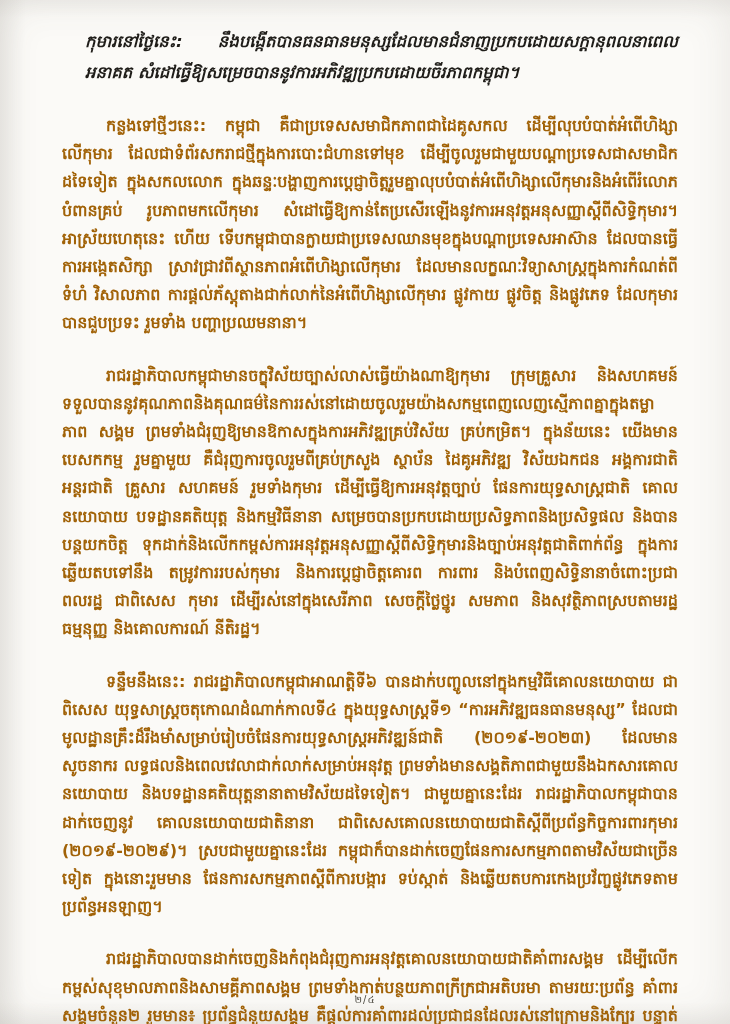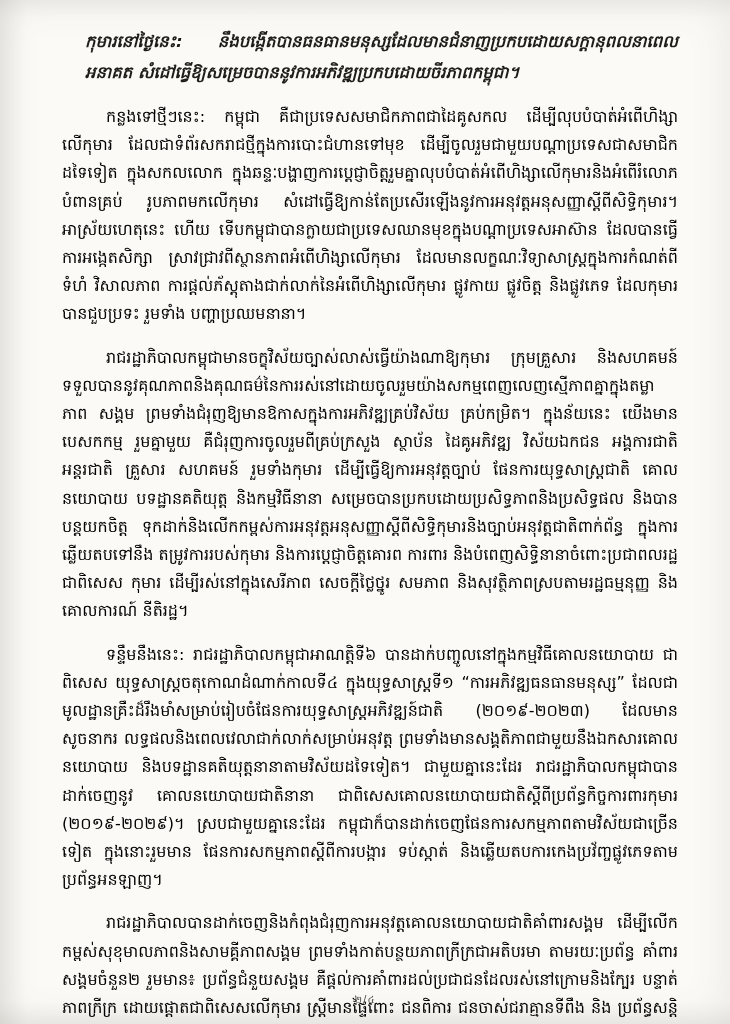--- a/index.html
+++ b/index.html
@@ -38,26 +38,27 @@
   .doc-title {
     margin-left: 23px;
     font-weight: bold;
     font-style: italic;
     font-size: 16.5px;
     line-height: 31px;
     text-align: justify;
     color: #1f1d19;
   }
   .para {
-    margin-top: 15px;
+    margin-top: 24px;
     font-size: 16px;
     line-height: 28.2px;
     text-align: justify;
     text-indent: 44px;
-    color: #000000;
+    color: #a16207;
+    font-weight: bold;
   }
   .para:first-of-type { margin-top: 13px; }
   .page-number {
     position: absolute;
     left: 0;
     right: 0;
     bottom: 16px;
     text-align: center;
     font-size: 10px;
     letter-spacing: 1px;

